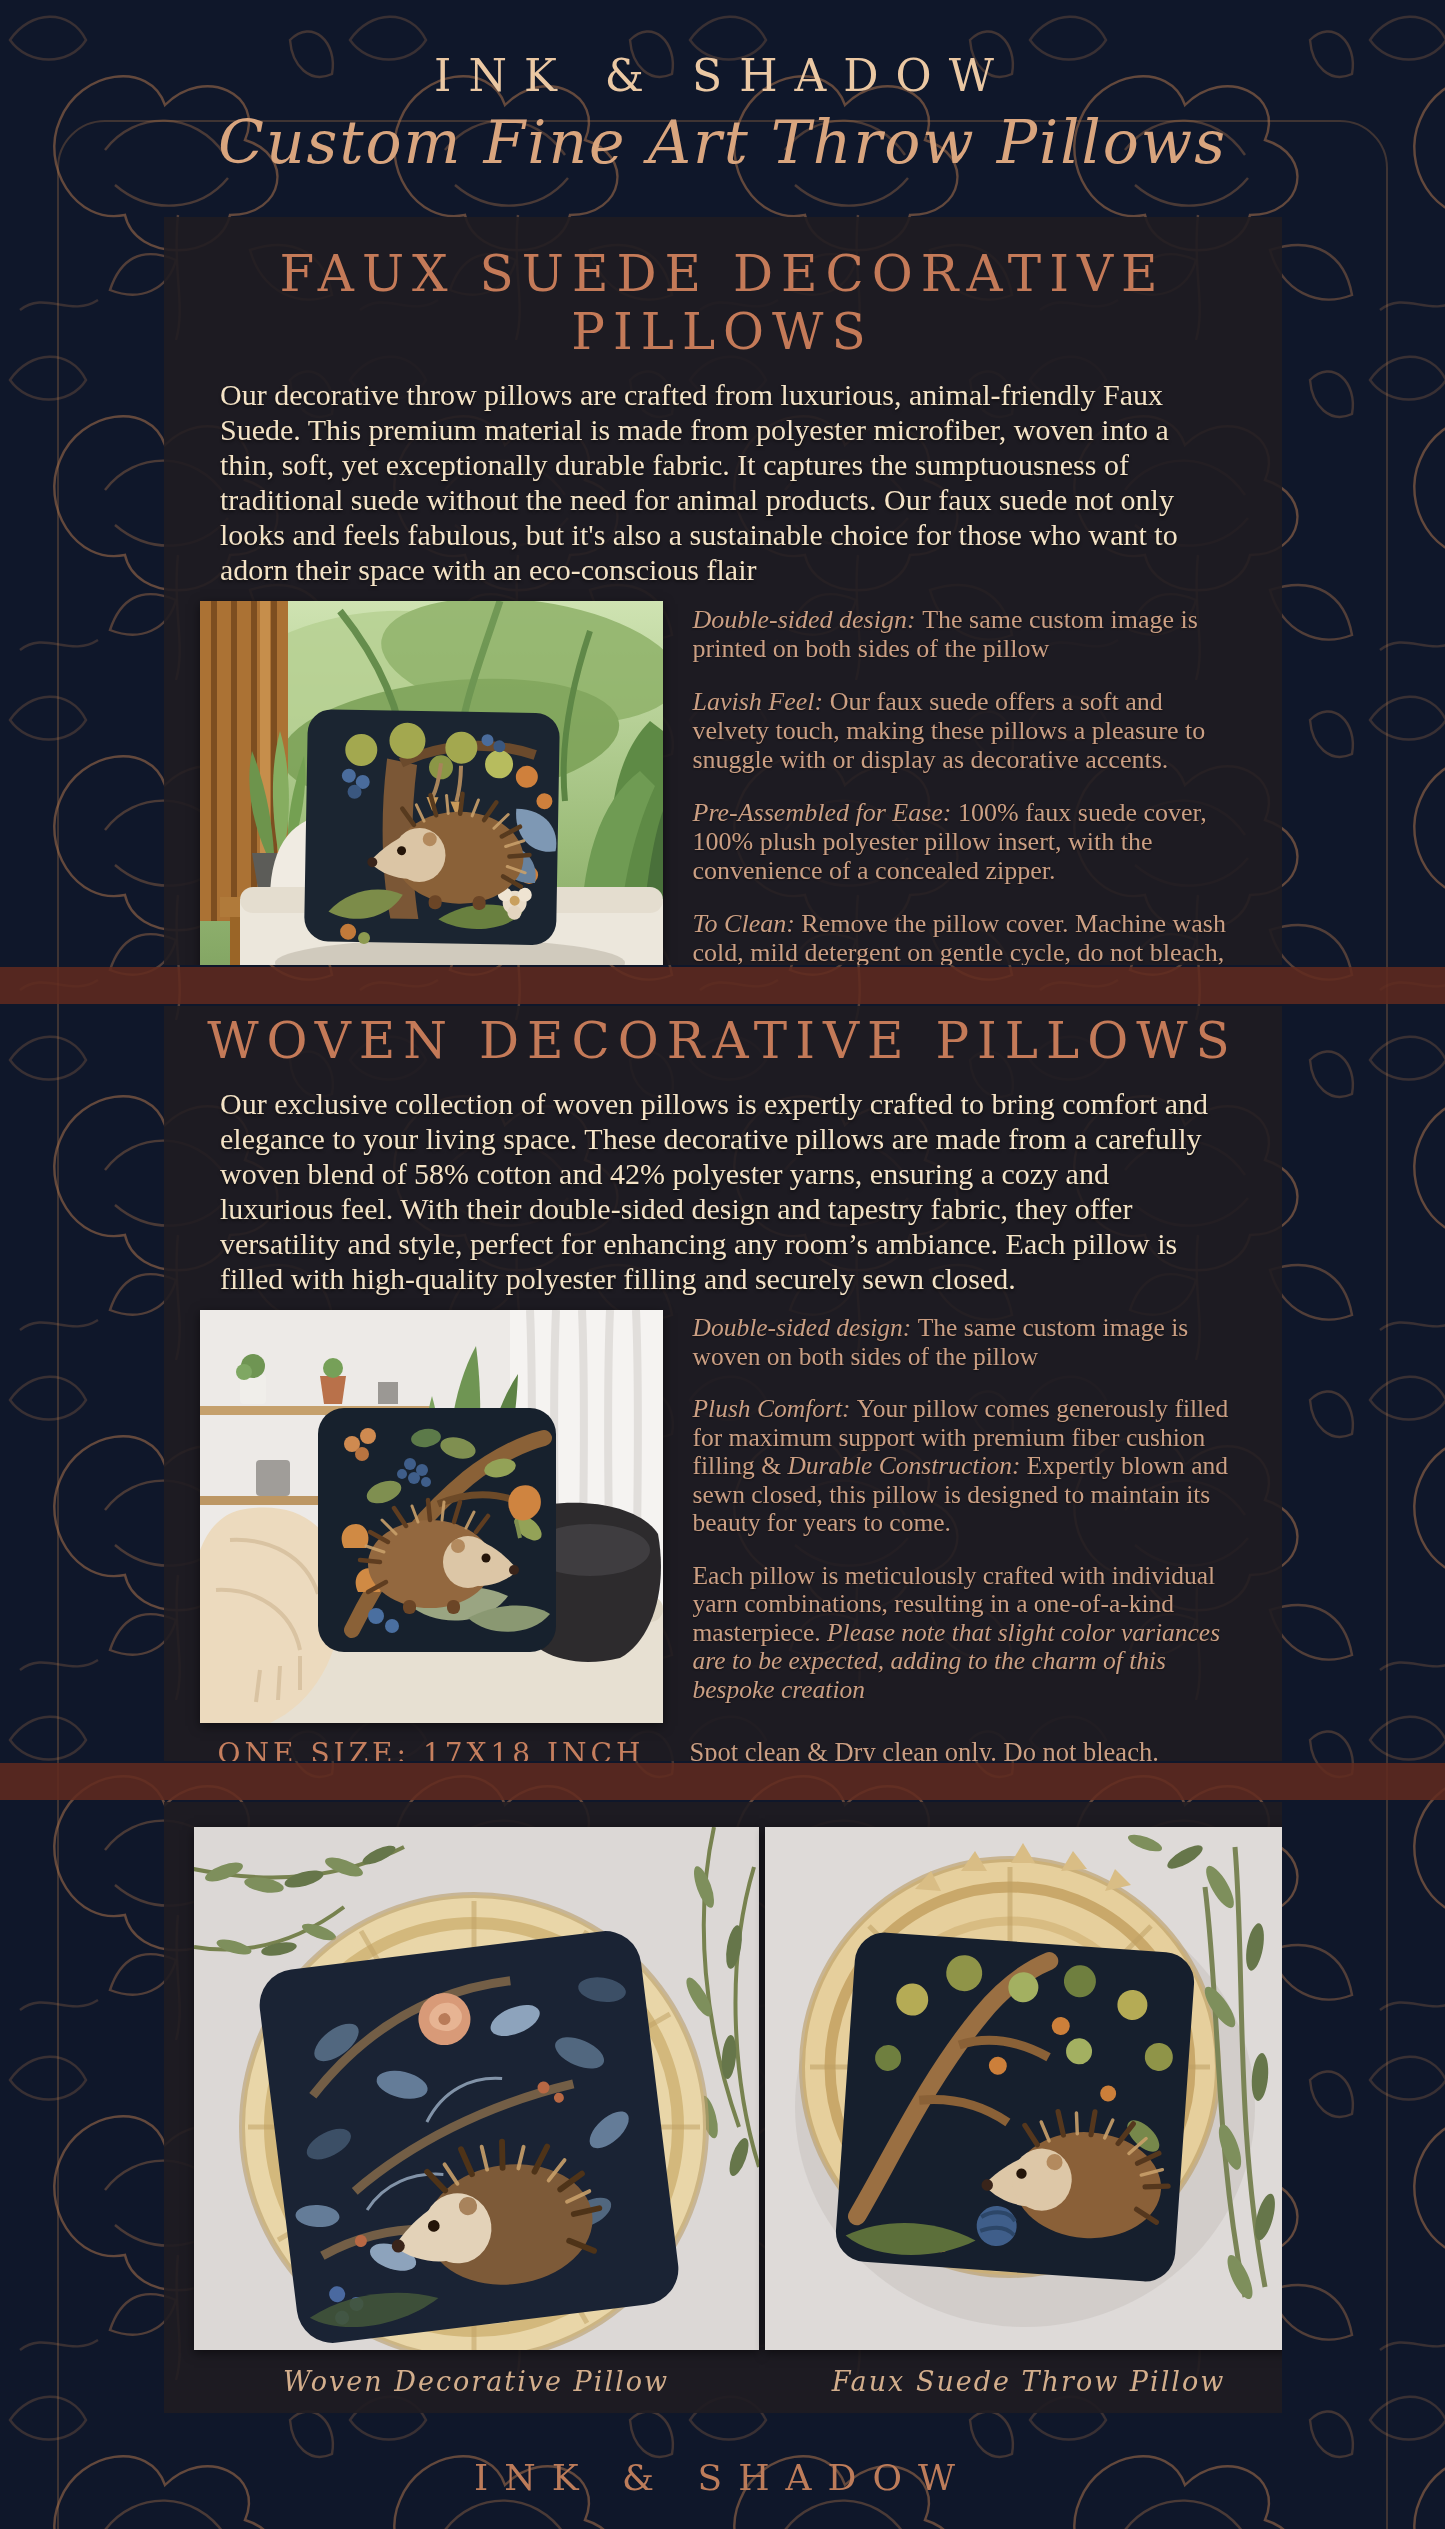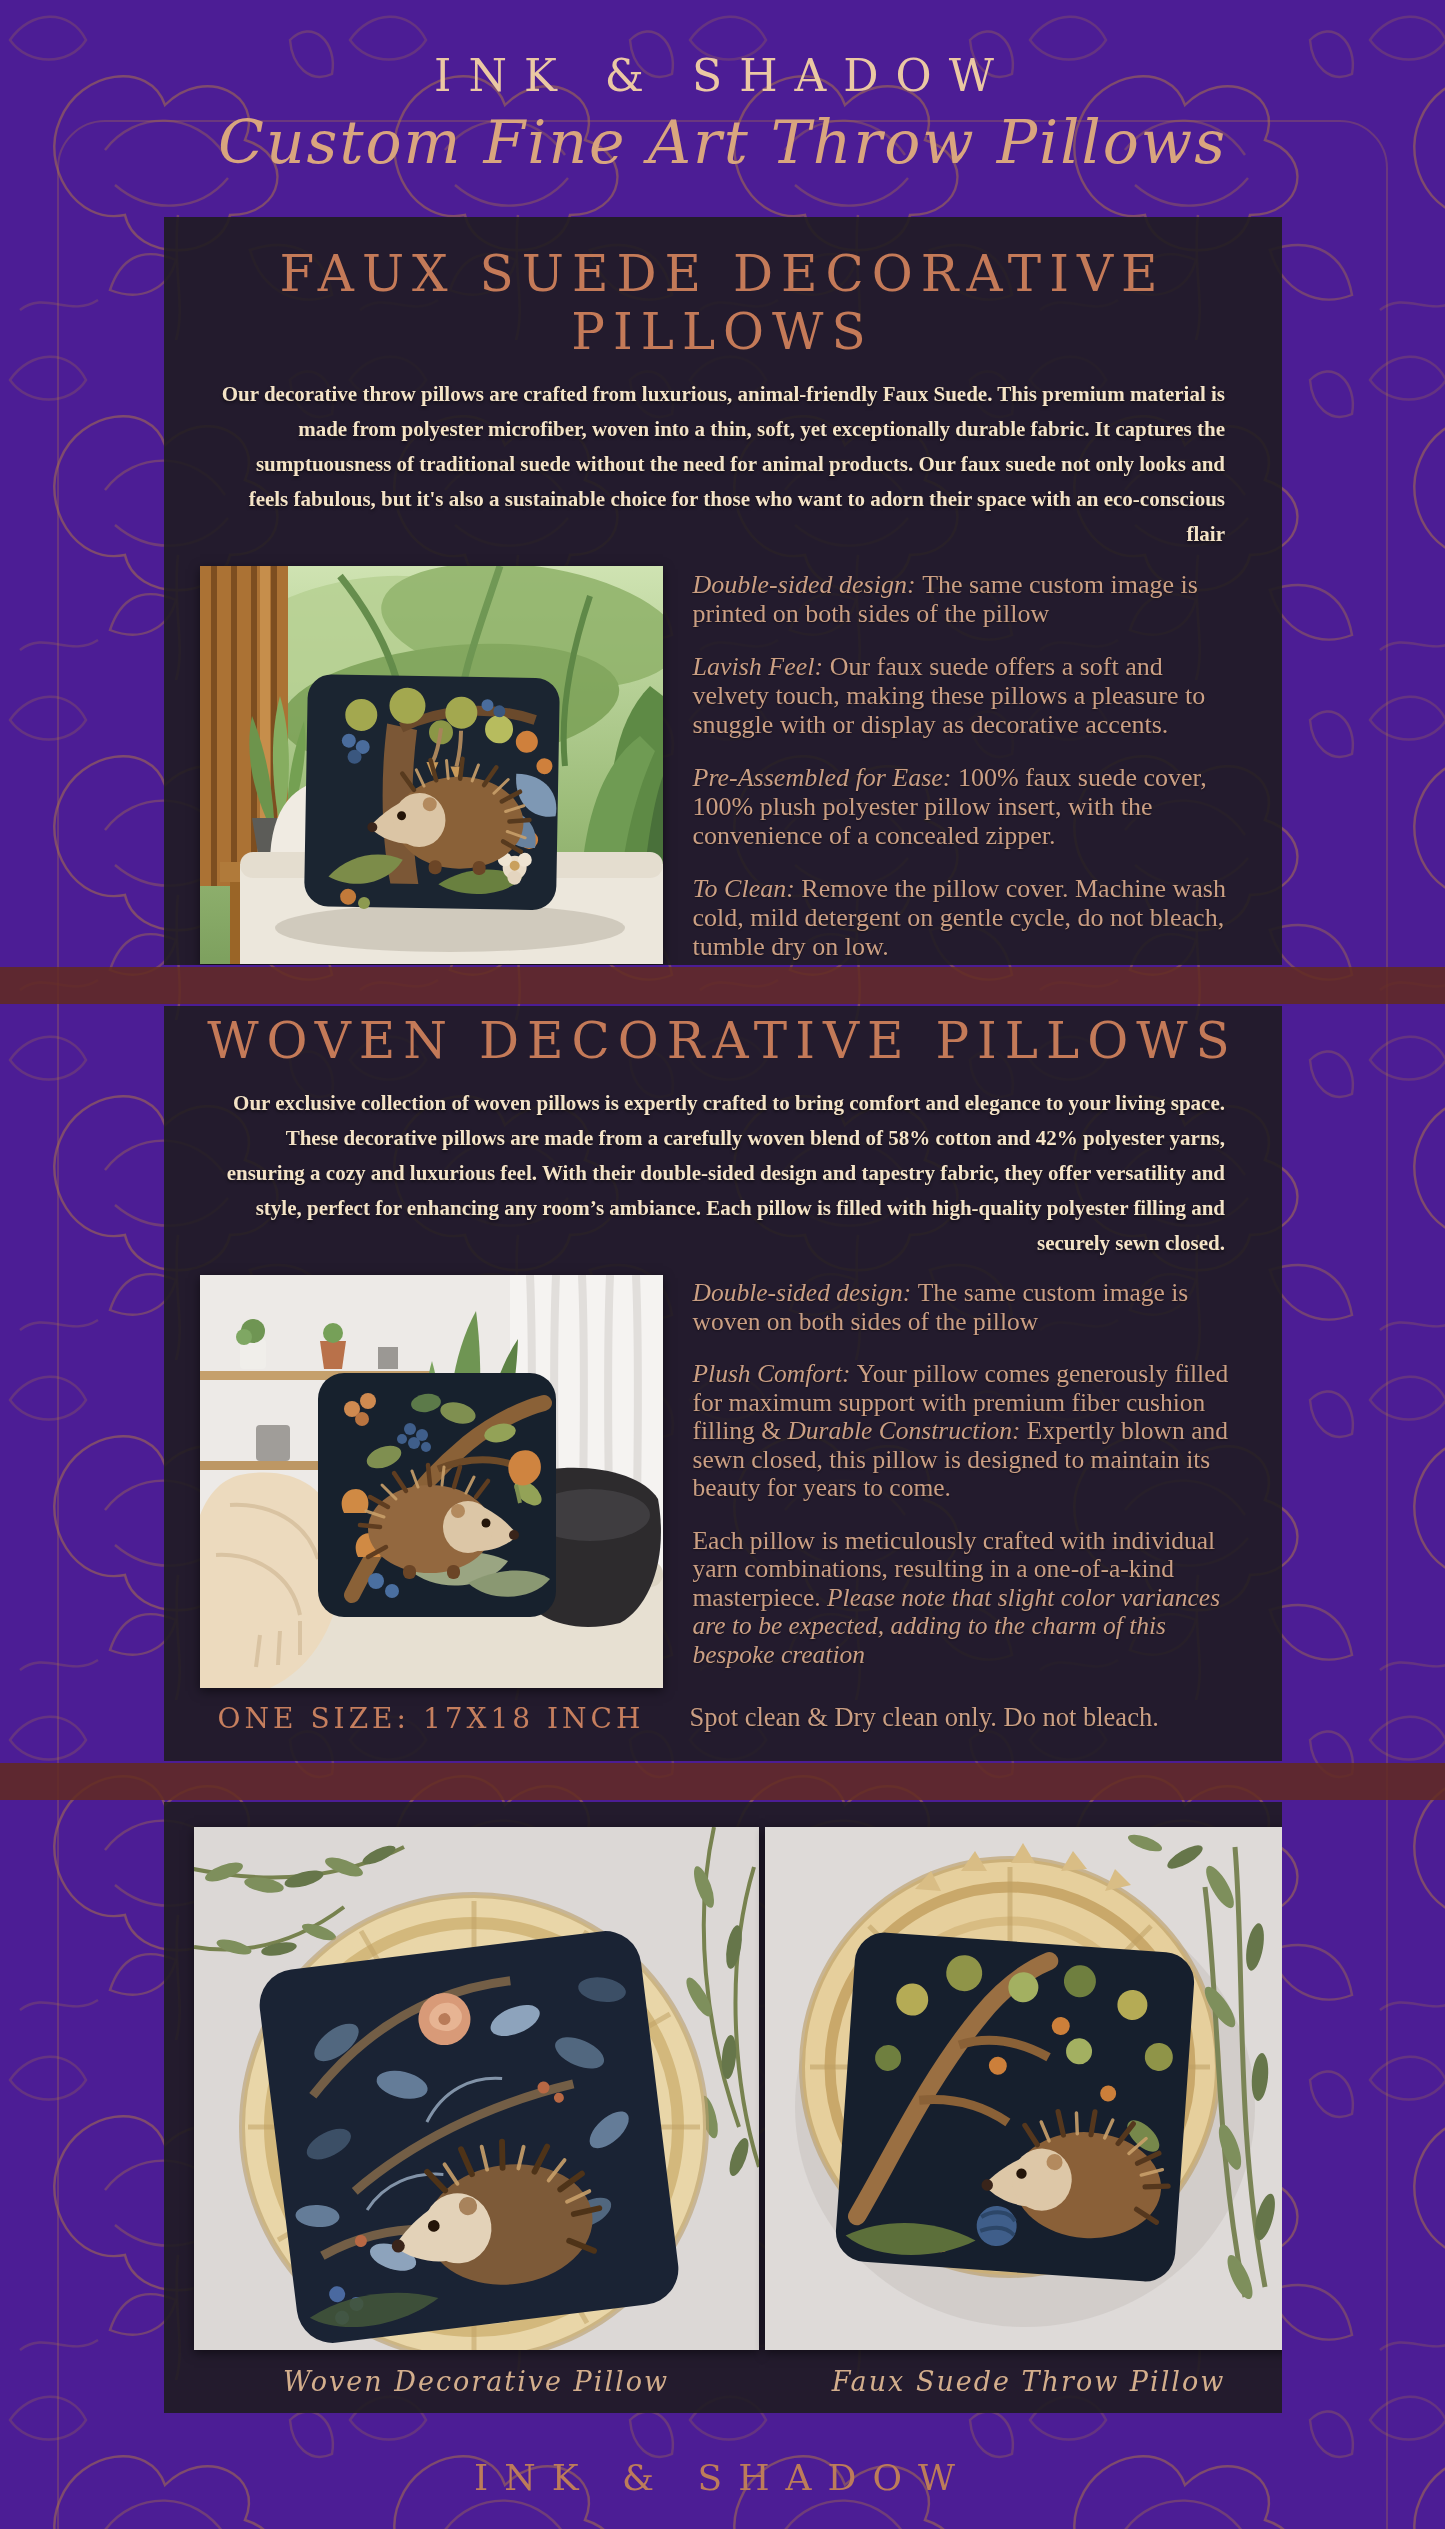--- a/index.html
+++ b/index.html
@@ -1,18 +1,18 @@
 <!DOCTYPE html>
 <html><head>
 <meta charset="utf-8">
 <style>
   * { box-sizing: border-box; margin: 0; padding: 0; }
   body { background:#2b1713; font-family:"Liberation Serif", serif; }
   .page { position:relative; width:1445px; height:2529px; margin:0 auto;
-          background:#4c1d95; overflow:hidden; }
+          background:#0f172a; overflow:hidden; }
   .pattern-layer { position:absolute; inset:0; z-index:0; }
   .deco-frame { position:absolute; left:57px; right:57px; top:120px; height:2500px;
                 border:2px solid rgba(175,118,72,.30); border-radius:48px; z-index:1; }
   .flow { position:relative; z-index:2; }
 
   
   .header { height:215px; text-align:center; padding-top:50px; }
   .brand { font-family:"DejaVu Serif", serif; font-size:44px; font-weight:400;
            color:#ebc8a3; letter-spacing:17px; }
   .tagline { font-family:"DejaVu Serif", serif; font-style:italic; font-size:60px;
@@ -22,22 +22,22 @@
   .panel { width:1118px; margin:2px auto; background:rgba(31,28,33,.90); overflow:hidden; }
   .panel-1 { height:748px; padding-top:22px; }
   .panel-2 { height:755px; }
   .panel-3 { height:611px; padding-top:25px; }
   .band { height:37px; background:rgba(97,42,31,.85); }
   .footer { height:126px; text-align:center; padding-top:42px; }
   .footer .brand { font-size:36px; color:#bd7c5a; letter-spacing:16px; }
 
   .section-title { font-family:"DejaVu Serif", serif; font-size:50px; font-weight:400;
                    color:#c47a58; text-align:center; letter-spacing:8px; margin:6px 0 16px; }
-  .intro { max-width:1005px; margin:0 auto 12px; text-align:right; color:#f4e3c6;
-           font-size:21px; line-height:35px; text-shadow:0 2px 3px rgba(0,0,0,.5);font-weight:bold; }
+  .intro { max-width:1005px; margin:0 auto 12px; text-align:left; color:#f4e3c6;
+           font-size:30px; line-height:35px; text-shadow:0 2px 3px rgba(0,0,0,.5); }
 
   .cols { display:flex; gap:30px; padding:2px 36px 0; }
   .photo { flex:none; background:#101018; box-shadow:0 3px 10px rgba(0,0,0,.5); }
   .photo svg { display:block; }
   .photo-1 { width:463px; height:398px; }
   .photo-2 { width:463px; height:413px; }
 
   .features { flex:1; color:#cb9f83; font-size:26px; line-height:29px; padding-top:4px;
               text-shadow:0 1px 2px rgba(0,0,0,.45); }
   .features p + p { margin-top:24px; }

